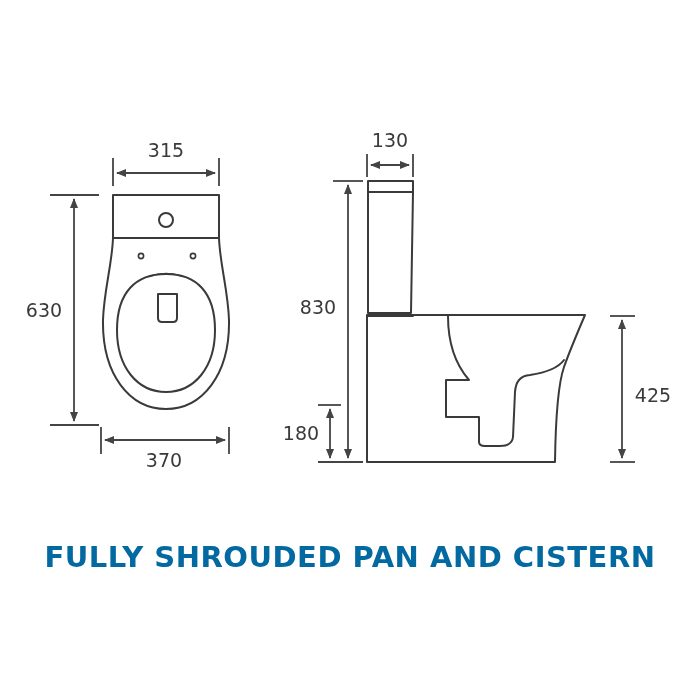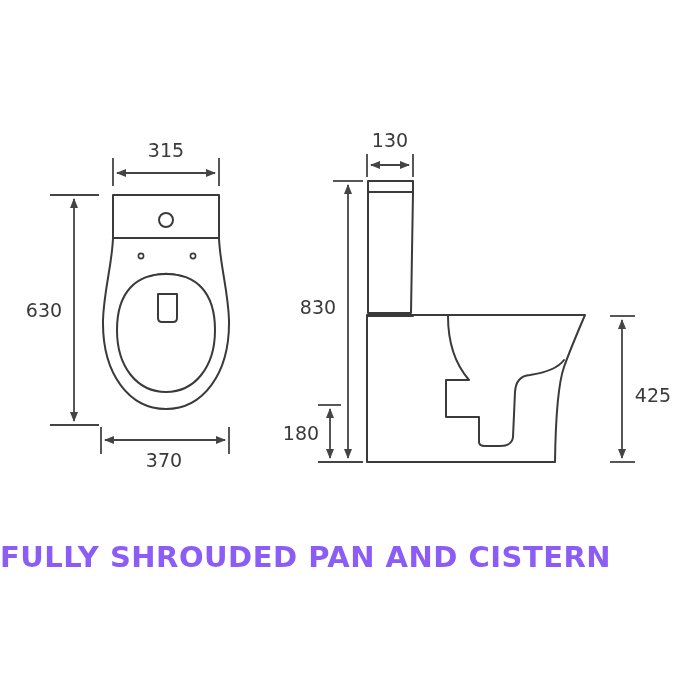--- a/index.html
+++ b/index.html
@@ -3,23 +3,23 @@
   <meta charset="utf-8">
   <style>
     html, body { margin: 0; padding: 0; background: #ffffff; }
     body { width: 700px; height: 700px; position: relative; overflow: hidden; font-family: "Liberation Sans", sans-serif; }
     #diagram { position: absolute; left: 0; top: 0; width: 700px; height: 700px; }
     .stroke { fill: none; stroke: #3a3a3a; stroke-width: 2; stroke-linejoin: round; stroke-linecap: round; }
     .dim { fill: none; stroke: #444444; stroke-width: 1.8; }
     .arrowhead { fill: #444444; }
     .dim-label { font-family: "DejaVu Sans", sans-serif; font-size: 19px; fill: #3a3a3a; }
     .caption {
-      position: absolute; left: 0; width: 700px; top: 540px; 
+      position: absolute; left: 0; width: 700px; top: 540px; text-align: center;
       font-family: "DejaVu Sans", sans-serif; font-weight: bold; font-size: 29px; letter-spacing: 0.5px;
-      color: #8b5cf6;
+      color: #0369a1;
     }
   </style>
 </head>
 <body>
 
 <svg id="diagram" viewBox="0 0 700 700" width="700" height="700" xmlns="http://www.w3.org/2000/svg">
   <defs>
     <marker id="ah" markerWidth="10" markerHeight="8" refX="9" refY="4" orient="auto" markerUnits="userSpaceOnUse">
       <path d="M0,0 L10,4 L0,8 Z" class="arrowhead"></path>
     </marker>

